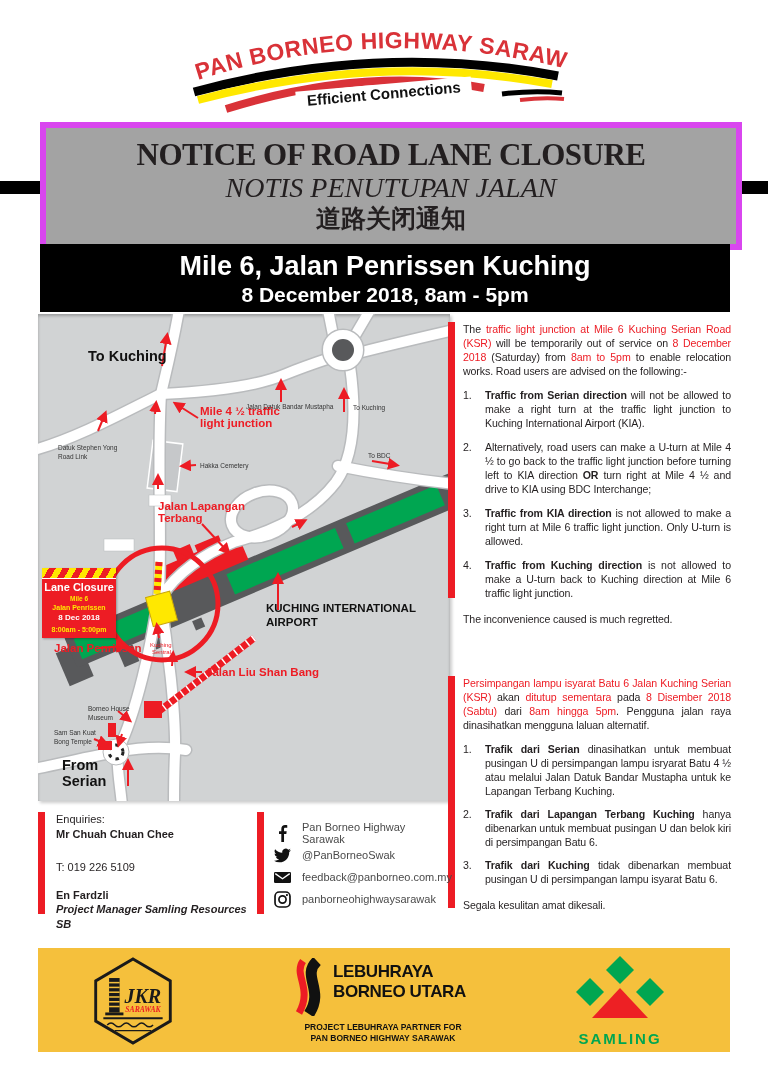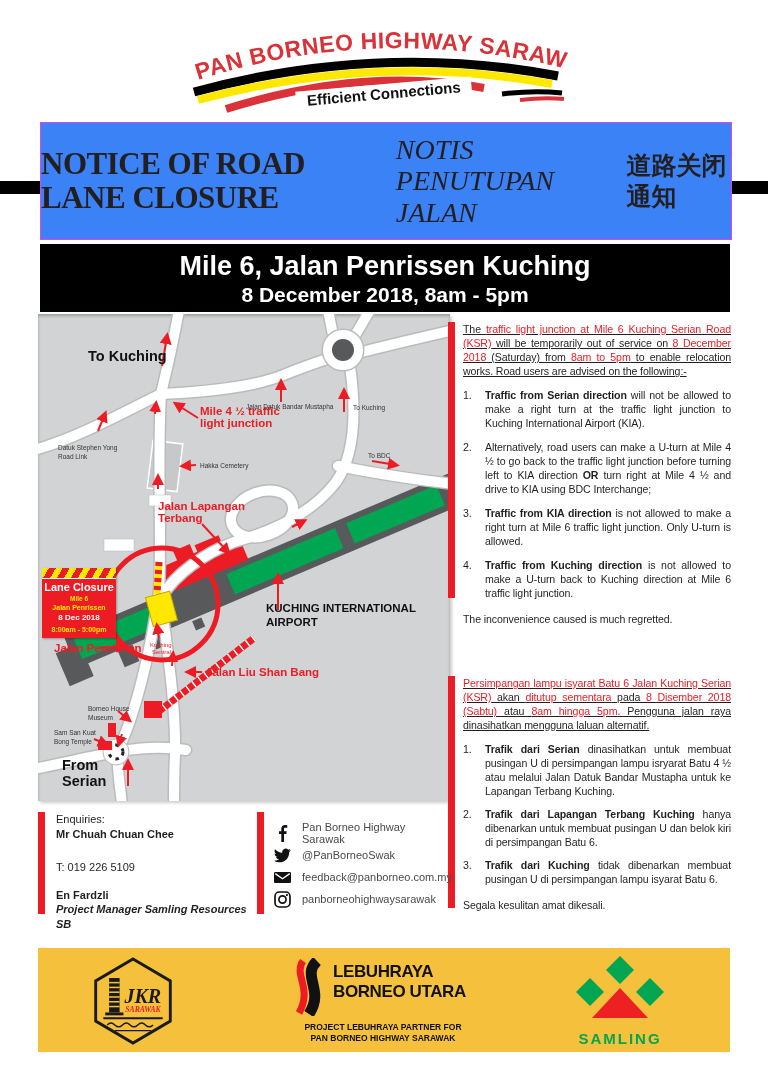--- a/index.html
+++ b/index.html
@@ -2,23 +2,23 @@
 <html><head>
 <meta charset="utf-8">
 <style>
   html,body{margin:0;padding:0;background:#fff;}
   #page{position:relative;width:768px;height:1086px;background:#fff;overflow:hidden;
         font-family:"Liberation Sans",sans-serif;color:#231f20;}
   
   .logo-wrap{position:absolute;left:184px;top:8px;width:400px;height:106px;}
   
   .black-band{position:absolute;left:0;top:181px;width:768px;height:13px;background:#000;z-index:1;}
-  .notice-box{position:absolute;left:40px;top:122px;width:690px;height:116px;background:#3b82f6;
-              z-index:2;display:flex;flex-direction:row;align-items:center;justify-content:center;
-              border:1px solid #d946ef;}
+  .notice-box{position:absolute;left:40px;top:122px;width:690px;height:116px;background:#a3a3a3;
+              z-index:2;display:flex;flex-direction:column;align-items:center;justify-content:center;
+              border:6px solid #d946ef;}
   .notice-en{font-family:"Liberation Serif",serif;font-weight:bold;font-size:31px;letter-spacing:-0.5px;line-height:1.1;}
   .notice-ms{font-family:"Liberation Serif",serif;font-style:italic;font-size:28px;line-height:1.12;}
   .notice-zh{font-size:25px;font-weight:600;line-height:1.25;}
   
   .title-bar{position:absolute;left:40px;top:244px;width:690px;height:68px;background:#000;color:#fff;
              text-align:center;z-index:2;}
   .title-line1{font-size:27px;font-weight:bold;padding-top:7px;line-height:1.15;}
   .title-line2{font-size:21px;font-weight:bold;line-height:1.2;}
   
   .map{position:absolute;left:38px;top:314px;width:412px;height:487px;background:#D1D3D4;
@@ -37,21 +37,21 @@
                border-bottom:1px solid #fff;}
   .sign-l1{color:#fff;font-size:11px;font-weight:bold;line-height:1.25;margin-top:2px;}
   .sign-l2{color:#FFE800;font-size:6.5px;font-weight:bold;line-height:1.3;}
   .sign-l3{color:#FFE800;font-size:7px;font-weight:bold;line-height:1.3;}
   .sign-l4{color:#fff;font-size:8px;font-weight:bold;line-height:1.5;}
   .sign-l5{color:#FFE800;font-size:7px;font-weight:bold;line-height:1.6;}
   
   .vbar{position:absolute;width:7px;background:#ED1C24;}
   .col{position:absolute;left:463px;width:268px;font-size:10.6px;line-height:14px;
        text-align:justify;letter-spacing:-0.1px;}
-  .intro{margin-bottom:10px;text-decoration:underline;}
+  .intro{margin-bottom:10px;}
   .list-item{display:flex;margin-bottom:10px;}
   .li-num{width:22px;flex:none;}
   .li-body{flex:1;text-align:justify;}
   .outro{margin-top:12px;}
   .seg-r{color:#ED1C24;}
   .seg-b{font-weight:bold;}
   
   .enq{position:absolute;left:56px;top:812px;width:200px;font-size:11px;line-height:14.5px;}
   .enq .name{font-weight:bold;}
   .enq .role{font-weight:bold;font-style:italic;}
@@ -261,21 +261,21 @@
     </div>
     <div class="list-item">
       <div class="li-num">4.</div>
       <div class="li-body"><span class="seg-b">Traffic from Kuching direction</span><span> is not allowed to make a U-turn back to Kuching direction at Mile 6 traffic light junction.</span></div>
     </div>
     <div class="outro">The inconvenience caused is much regretted.</div>
   </div>
 
   <div class="vbar" style="left:448px;top:676px;height:232px;"></div>
   <div class="col" style="top:676px;">
-    <div class="intro"><span class="seg-r">Persimpangan lampu isyarat Batu 6 Jalan Kuching Serian (KSR)</span><span> akan </span><span class="seg-r">ditutup sementara</span><span> pada </span><span class="seg-r">8 Disember 2018 (Sabtu)</span><span> atau </span><span class="seg-r">8am hingga 5pm</span><span>. Pengguna jalan raya dinasihatkan mengguna laluan alternatif.</span></div>
+    <div class="intro"><span class="seg-r">Persimpangan lampu isyarat Batu 6 Jalan Kuching Serian (KSR)</span><span> akan </span><span class="seg-r">ditutup sementara</span><span> pada </span><span class="seg-r">8 Disember 2018 (Sabtu)</span><span> dari </span><span class="seg-r">8am hingga 5pm</span><span>. Pengguna jalan raya dinasihatkan mengguna laluan alternatif.</span></div>
     <div class="list-item" style="margin-bottom:9px;">
       <div class="li-num">1.</div>
       <div class="li-body"><span class="seg-b">Trafik dari Serian</span><span> dinasihatkan untuk membuat pusingan U di persimpangan lampu isryarat Batu 4 ½ atau melalui Jalan Datuk Bandar Mustapha untuk ke Lapangan Terbang Kuching.</span></div>
     </div>
     <div class="list-item" style="margin-bottom:9px;">
       <div class="li-num">2.</div>
       <div class="li-body"><span class="seg-b">Trafik dari Lapangan Terbang Kuching</span><span> hanya dibenarkan untuk membuat pusingan U dan belok kiri di persimpangan Batu 6.</span></div>
     </div>
     <div class="list-item" style="margin-bottom:0;">
       <div class="li-num">3.</div>

